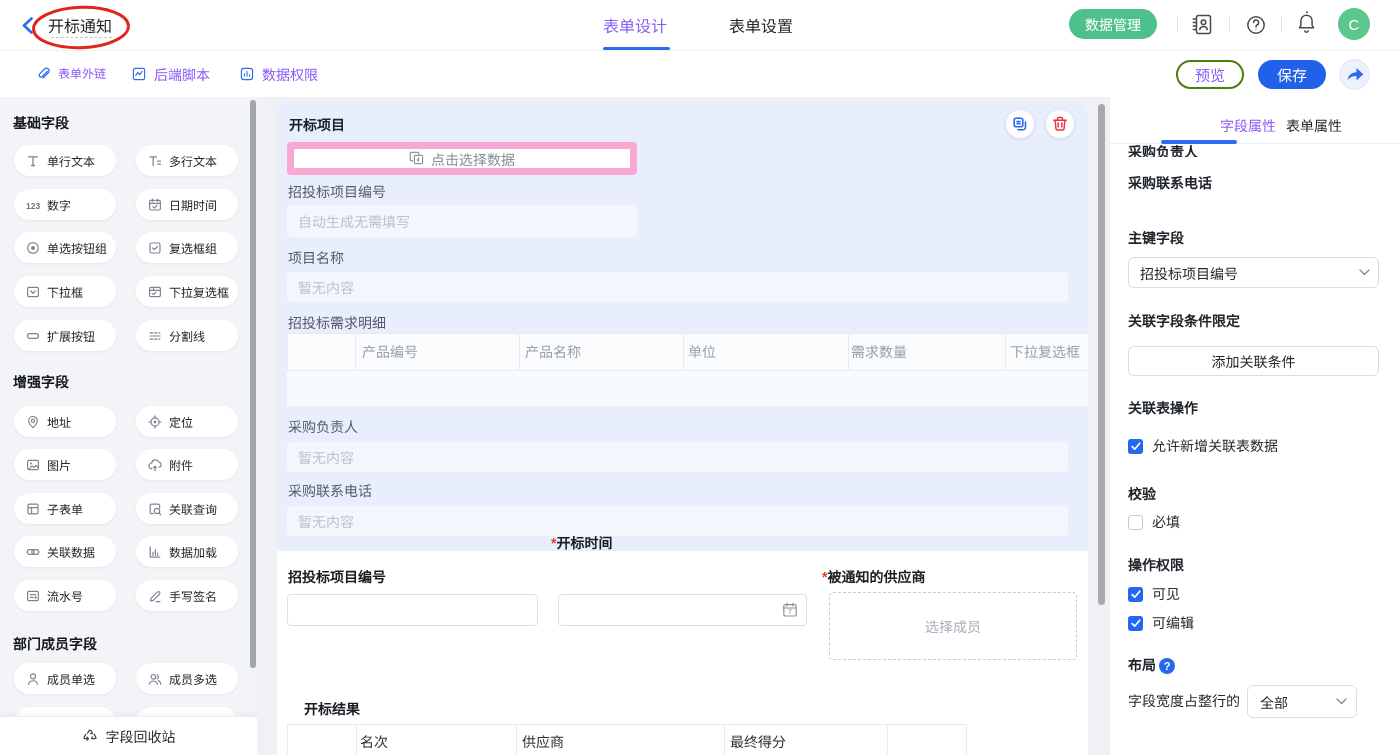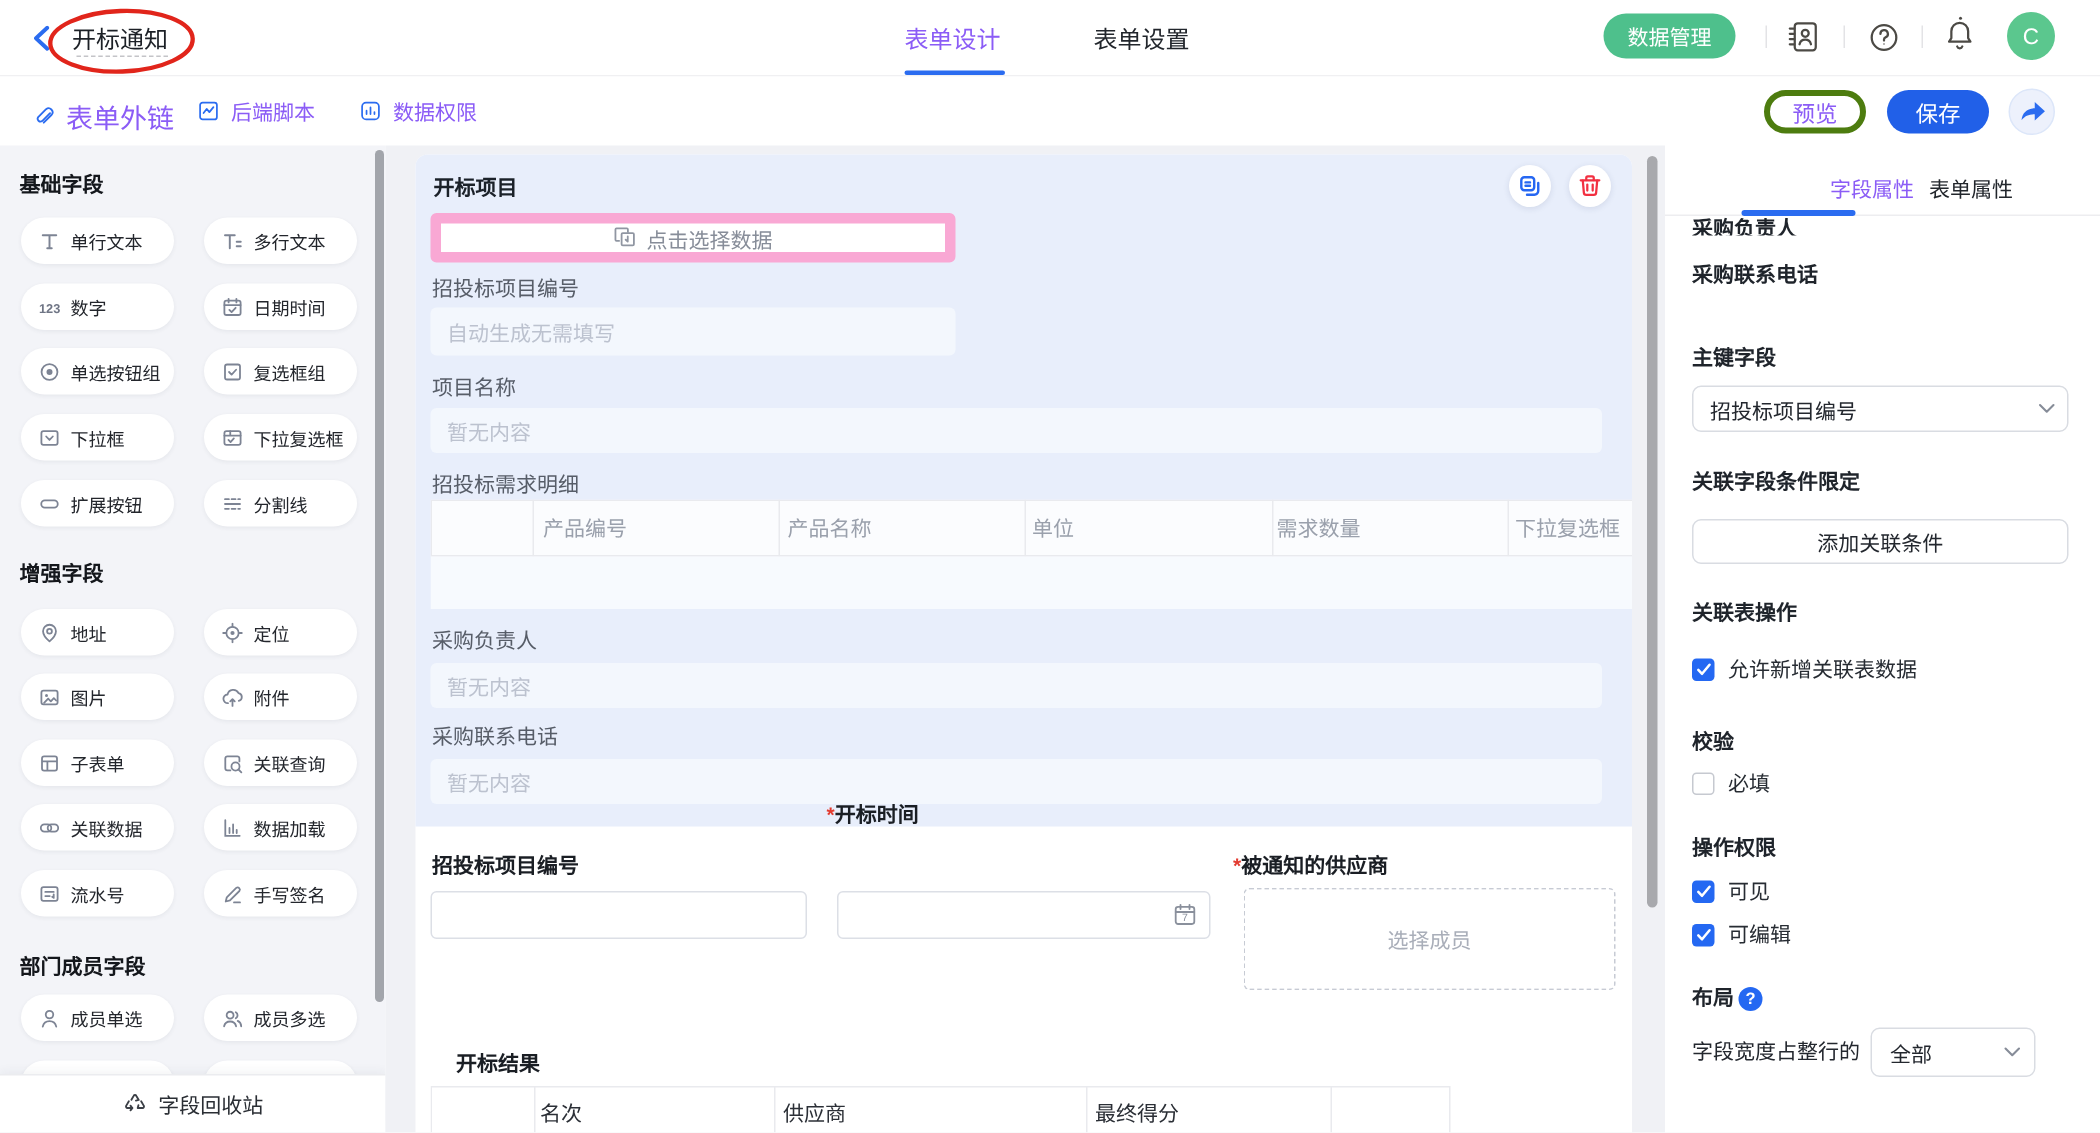--- a/index.html
+++ b/index.html
@@ -55,32 +55,32 @@
     <circle cx="11" cy="15.4" r="0.5" fill="#4c4a45" stroke="none"></circle>
   </svg>
 <svg class="ab" style="left:1296px;top:10px" width="21" height="27" viewBox="0 0 21 27" fill="none" stroke="#4c4a45" stroke-width="1.5" stroke-linecap="round" stroke-linejoin="round">
     <circle cx="11" cy="2.2" r="1" fill="#4c4a45" stroke="none"></circle>
     <path d="M10.5 5.2a5.6 5.6 0 0 0-5.6 5.6v4.6L3.4 17.8h14.2l-1.5-2.4v-4.6a5.6 5.6 0 0 0-5.6-5.6Z"></path>
     <path d="M8.8 21a1.8 1.8 0 0 0 3.4 0"></path>
   </svg>
 <div class="ab flex" style="left:1338px;top:8px;width:32px;height:32px;background:#5bc78e;border-radius:50%;justify-content:center;color:#fff;font-size:15px">C</div>
 
 <div class="ab" style="left:0;top:51px;width:1400px;height:46px;background:#fff"></div>
-<div class="ab flex blue" style="left:22px;top:64px;gap:8px;font-size:18px"><svg width="14" height="14" viewBox="0 0 17 17" fill="none" stroke="#2b6cf0" stroke-width="1.5" stroke-linecap="round" stroke-linejoin="round">
+<div class="ab flex blue" style="left:36px;top:64px;gap:8px;font-size:12px"><svg width="14" height="14" viewBox="0 0 17 17" fill="none" stroke="#2b6cf0" stroke-width="1.5" stroke-linecap="round" stroke-linejoin="round">
       <path d="M13.8 6.6 7.4 13a2.3 2.3 0 0 1-3.2-3.2L10.6 3.4a3.2 3.2 0 0 1 4.5 4.5L8.7 14.3"></path>
     </svg>表单外链</div>
 <div class="ab flex blue" style="left:132px;top:64px;gap:8px;font-size:14px"><svg width="14" height="14" viewBox="0 0 17 17" fill="none" stroke="#2b6cf0" stroke-width="1.4" stroke-linejoin="round">
       <rect x="1.7" y="1.7" width="13.6" height="13.6" rx="2"></rect>
       <path d="M4.5 10.2 7 6.8l2.2 2.6 3.3-4" stroke-linecap="round"></path>
     </svg>后端脚本</div>
 <div class="ab flex blue" style="left:240px;top:64px;gap:8px;font-size:14px"><svg width="14" height="14" viewBox="0 0 17 17" fill="none" stroke="#2b6cf0" stroke-width="1.4" stroke-linejoin="round">
       <rect x="1.7" y="1.7" width="13.6" height="13.6" rx="3.2"></rect>
       <path d="M5.3 11V8.2M8.5 11V5.6M11.7 11V9.4" stroke-linecap="round"></path>
     </svg>数据权限</div>
-<div class="ab flex blue" style="left:1176px;top:60px;width:68px;height:29px;background:#fff;border:4px solid #4d7c0f;border-radius:15px;justify-content:center;font-size:15px">预览</div>
+<div class="ab flex blue" style="left:1176px;top:60px;width:68px;height:29px;background:#fff;border:2px solid #4d7c0f;border-radius:15px;justify-content:center;font-size:15px">预览</div>
 <div class="ab flex" style="left:1258px;top:60px;width:68px;height:29px;background:#2160e8;border-radius:15px;justify-content:center;color:#fff;font-size:15px">保存</div>
 <div class="ab flex" style="left:1339px;top:59px;width:31px;height:31px;background:#edf1fc;border:1px solid #dce6f9;border-radius:50%;justify-content:center">
     <svg width="18" height="16" viewBox="0 0 18 16">
       <path d="M10.5 5.2V1l6.8 6.2-6.8 6.2V9.1c-4 0-6.6 1.2-8.8 4 .5-4.6 3.3-7.6 8.8-7.9Z" fill="#2b6cf0"></path>
     </svg>
   </div>
 
 <div class="ab" style="left:0;top:97px;width:257px;height:658px;background:#f3f4f8"></div>
 <div class="ab shead" style="left:13px;top:112px">基础字段</div>
 <div class="chip" style="left:14px;top:145px"><svg width="14" height="14" viewBox="0 0 14 14" fill="none" stroke="#7d8494" stroke-width="1.3" stroke-linecap="round">

